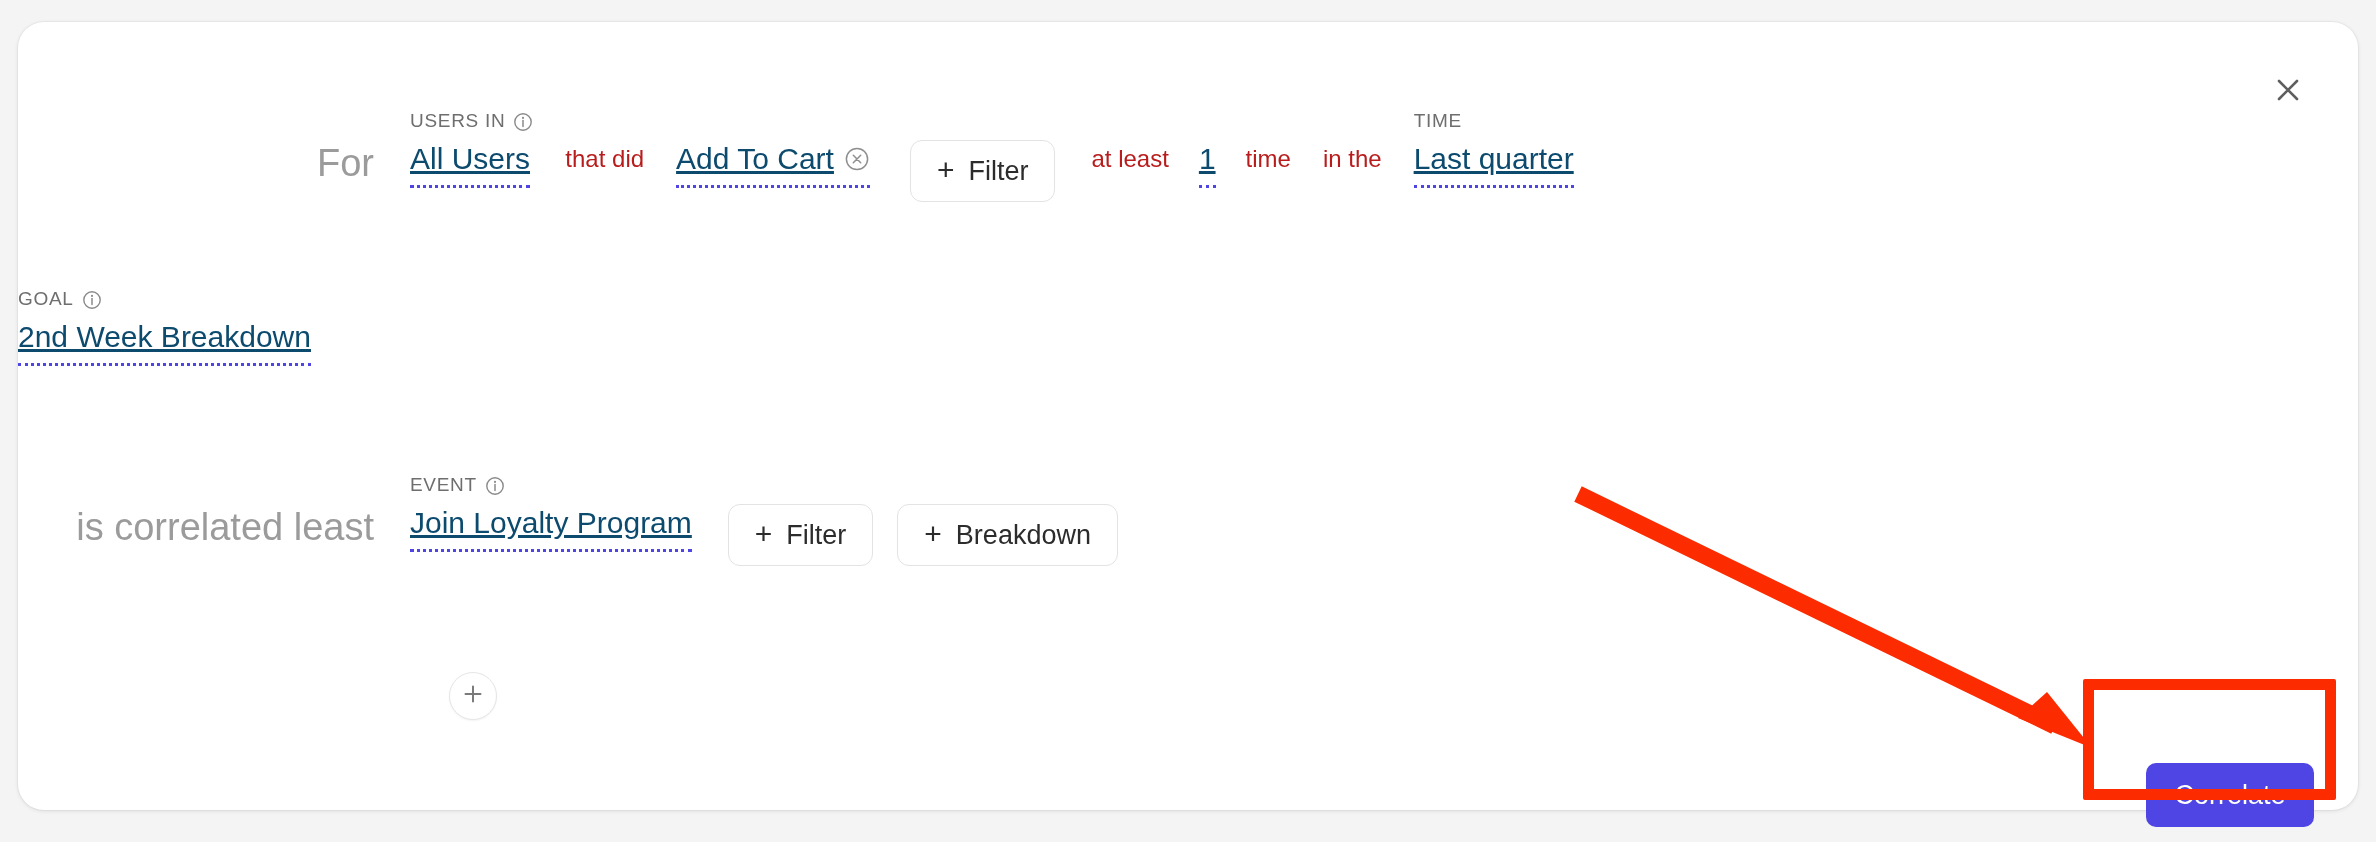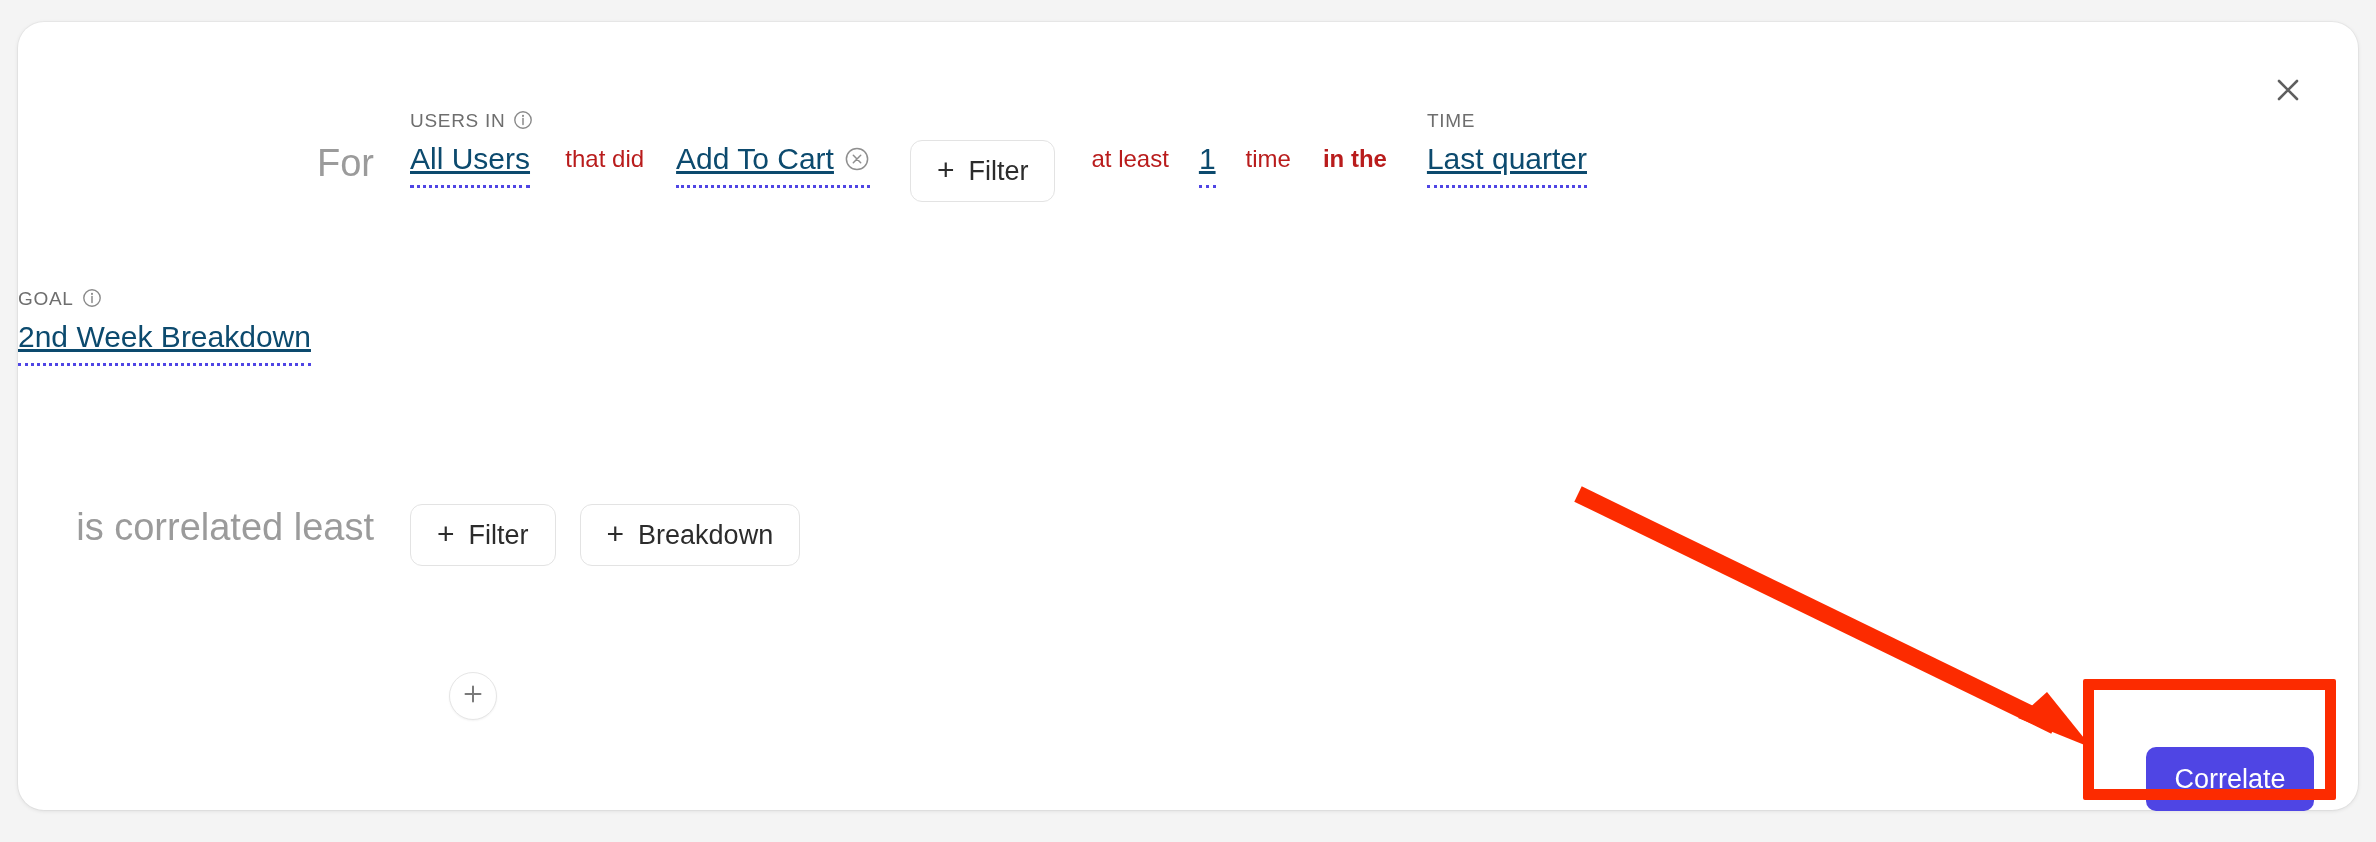--- a/index.html
+++ b/index.html
@@ -62,21 +62,21 @@
 
   .field { display: flex; flex-direction: column; margin-right: 0; }
 
   .field-label {
     font-size: 19px;
     letter-spacing: 0.7px;
     color: #6e6e6e;
     line-height: 22px;
     text-transform: uppercase;
     display: flex;
-    align-items: flex-start;
+    align-items: flex-end;
     gap: 8px;
     margin-bottom: 8px;
     white-space: nowrap;
   }
   .info-icon { display: inline-flex; }
   .info-icon svg { display: block; }
 
   .field-value {
     font-size: 30px;
     line-height: 38px;
@@ -142,21 +142,21 @@
     color: #7a7a7a;
     font-size: 28px;
     line-height: 1;
     cursor: pointer;
     box-shadow: 0 1px 2px rgba(0,0,0,0.05);
   }
 
   
   .correlate-btn {
     position: absolute;
-    left: 2128px; top: 725px;
+    left: 2128px; top: 741px;
     width: 168px; height: 64px;
     border-radius: 10px;
     background: #4f45e4;
     color: #ffffff;
     font-size: 27px;
     display: flex; align-items: center; justify-content: center;
     cursor: pointer;
     border: none;
     font-family: "Liberation Sans", sans-serif;
   }
@@ -241,21 +241,21 @@
           <div class="static-text" style="margin-right:30px;text-align:right;">at least</div>
 
           <div class="field" style="margin-right:30px;">
             <div class="field-label">&nbsp;</div>
             <div class="field-value num">
               <span>1</span>
             </div>
           </div>
 
           <div class="static-text" style="margin-right:32px;">time</div>
-          <div class="static-text" style="margin-right:40px;font-weight:bold;">in the</div>
+          <div class="static-text" style="margin-right:32px;">in the</div>
 
           <div class="field">
             <div class="field-label">
               <span>TIME</span>
             </div>
             <div class="field-value">
               <span>Last quarter</span>
             </div>
           </div>
 
@@ -279,20 +279,35 @@
               <span>2nd Week Breakdown</span>
             </div>
           </div>
         </div>
       </div>
 
       <div class="row row-3">
         <div class="lead">is correlated least</div>
         <div class="fields">
 
+          <div class="field" style="margin-right:36px;">
+            <div class="field-label">
+              <span>EVENT</span>
+              <span class="info-icon">
+                <svg width="20" height="20" viewBox="0 0 20 20">
+                  <circle cx="10" cy="10" r="8.2" fill="none" stroke="#8a8a8a" stroke-width="1.4"></circle>
+                  <circle cx="10" cy="5.9" r="1.05" fill="#8a8a8a"></circle>
+                  <path d="M10 8.6 L10 14.4" stroke="#8a8a8a" stroke-width="1.5" stroke-linecap="round"></path>
+                </svg>
+              </span>
+            </div>
+            <div class="field-value">
+              <span>Join Loyalty Program</span>
+            </div>
+          </div>
 
           <div class="field" style="margin-right:24px;">
             <div class="field-label">&nbsp;</div>
             <button class="pill">
               <span class="plus">+</span>
               <span>Filter</span>
             </button>
           </div>
 
           <div class="field">

